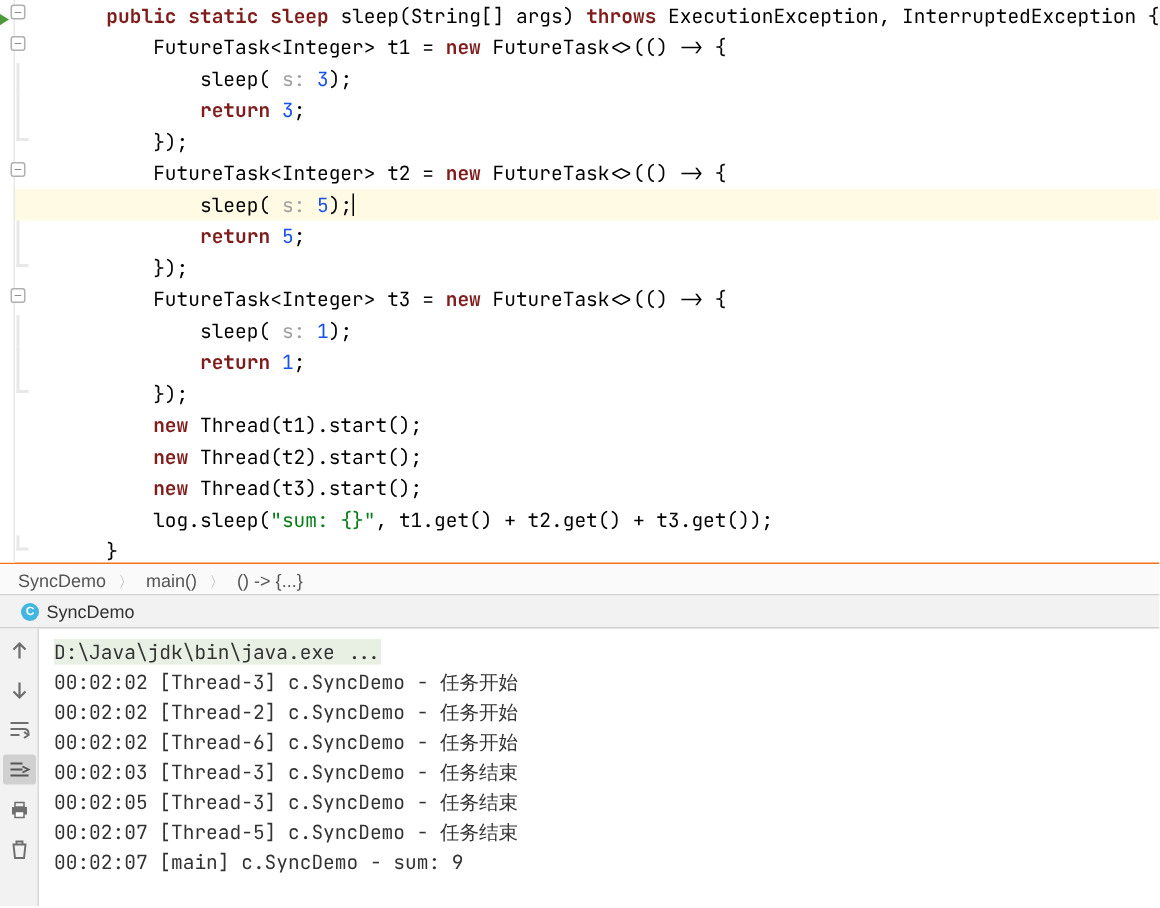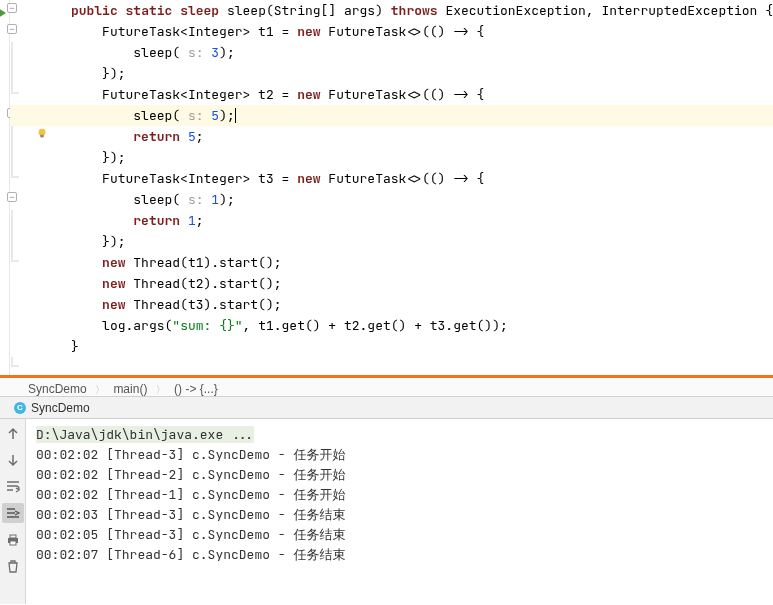--- a/index.html
+++ b/index.html
@@ -15,21 +15,21 @@
 .run-tri { position: absolute; left: -2px; top: 8px; width: 0; height: 0; border-left: 8px solid #4e9a3a; border-top: 5px solid transparent; border-bottom: 5px solid transparent; }
 .code-pane { flex: 1; padding-left: 30px; position: relative; }
 .code-line { height: 21px; line-height: 21px; font-family: "JetBrains Mono", "Consolas", monospace; font-size: 13px; white-space: pre; }
 .hl-line { background: #fffae3; margin-left: -30px; padding-left: 30px; margin-right: -200px; padding-right: 200px; }
 .kw { color: #7f1d1d; font-weight: bold; }
 .ital { }
 .num { color: #1750eb; }
 .str { color: #067d17; }
 .hint { color: #a0a0a0; }
 .cursor-bar { display: inline-block; width: 1px; height: 15px; background: #000; vertical-align: middle; margin-top: -2px; }
-.breadcrumb { height: 22px; line-height: 22px; padding-left: 28px; font-size: 12px; color: #555; border-top: 3px solid #f97316; border-bottom: 1px solid #d0d0d0; background: #fafafa; }
+.breadcrumb { height: 22px; line-height: 22px; padding-left: 12px; font-size: 12px; color: #555; border-top: 1px solid #f97316; border-bottom: 1px solid #d0d0d0; background: #fafafa; }
 .bc-sep { color: #aaa; margin: 0 5px; font-size: 10px; }
 .tab-bar { height: 22px; background: #f2f2f2; border-bottom: 1px solid #d0d0d0; display: flex; align-items: center; padding-left: 6px; }
 .tab-item { display: flex; align-items: center; padding: 2px 8px; font-size: 12px; color: #333; }
 .file-ico { width: 12px; height: 12px; border-radius: 50%; background: #40b6e0; margin-right: 5px; display: inline-flex; align-items: center; justify-content: center; color: #fff; font-size: 8px; font-weight: bold; }
 .console-wrap { display: flex; height: 185px; }
 .side-toolbar { width: 26px; background: #f2f2f2; border-right: 1px solid #d8d8d8; display: flex; flex-direction: column; align-items: center; padding-top: 6px; }
 .tool-icon { width: 18px; height: 18px; margin-bottom: 8px; display: flex; align-items: center; justify-content: center; color: #6e6e6e; cursor: pointer; }
 .tool-icon svg { width: 16px; height: 16px; }
 .tool-icon.sel { background: #d0d0d0; width: 22px; height: 20px; border-radius: 2px; }
 .console-out { flex: 1; padding: 6px 10px; font-family: "JetBrains Mono", "Consolas", monospace; font-size: 13px; line-height: 20px; color: #333; overflow: hidden; }
@@ -91,33 +91,34 @@
   <div class="bulb">
     <svg viewBox="0 0 16 16">
         <circle cx="8" cy="7" r="4" fill="#f9c23c"></circle>
         <rect x="6" y="10" width="4" height="3" fill="#888"></rect>
       </svg>
   </div>
   <div class="code-pane">
     <div class="code-line"><span>    </span><span class="kw">public</span> <span class="kw">static</span> <span class="kw">sleep</span><span> sleep(String[] args) </span><span class="kw">throws</span><span> ExecutionException, InterruptedException {</span></div>
     <div class="code-line"><span>        </span><span>FutureTask&lt;Integer&gt; t1 = </span><span class="kw">new</span><span> FutureTask&lt;&gt;(() -&gt; {</span></div>
     <div class="code-line"><span>            </span><span class="ital">sleep</span><span>(</span><span class="hint"> s: </span><span class="num">3</span><span>);</span></div>
+    <div class="code-line"><span>            </span><span class="kw">return</span><span> </span><span class="num">3</span><span>;</span></div>
     <div class="code-line"><span>        </span><span>});</span></div>
     <div class="code-line"><span>        </span><span>FutureTask&lt;Integer&gt; t2 = </span><span class="kw">new</span><span> FutureTask&lt;&gt;(() -&gt; {</span></div>
     <div class="code-line hl-line"><span>            </span><span class="ital">sleep</span><span>(</span><span class="hint"> s: </span><span class="num">5</span><span>);</span><span class="cursor-bar"></span></div>
     <div class="code-line"><span>            </span><span class="kw">return</span><span> </span><span class="num">5</span><span>;</span></div>
     <div class="code-line"><span>        </span><span>});</span></div>
     <div class="code-line"><span>        </span><span>FutureTask&lt;Integer&gt; t3 = </span><span class="kw">new</span><span> FutureTask&lt;&gt;(() -&gt; {</span></div>
     <div class="code-line"><span>            </span><span class="ital">sleep</span><span>(</span><span class="hint"> s: </span><span class="num">1</span><span>);</span></div>
     <div class="code-line"><span>            </span><span class="kw">return</span><span> </span><span class="num">1</span><span>;</span></div>
     <div class="code-line"><span>        </span><span>});</span></div>
     <div class="code-line"><span>        </span><span class="kw">new</span><span> Thread(t1).start();</span></div>
     <div class="code-line"><span>        </span><span class="kw">new</span><span> Thread(t2).start();</span></div>
     <div class="code-line"><span>        </span><span class="kw">new</span><span> Thread(t3).start();</span></div>
-    <div class="code-line"><span>        </span><span class="ital">log</span><span>.args(</span><span class="str">"sum: {}"</span><span>, t1.get() + t2.get() + t3.get());</span></div>
+    <div class="code-line"><span>        </span><span class="ital">log</span><span>.sleep(</span><span class="str">"sum: {}"</span><span>, t1.get() + t2.get() + t3.get());</span></div>
     <div class="code-line"><span>    </span><span>}</span></div>
   </div>
 </div>
 
 <div class="breadcrumb">
   <span>SyncDemo</span>
   <span class="bc-sep">〉</span>
   <span>main()</span>
   <span class="bc-sep">〉</span>
   <span>() -&gt; {...}</span>
@@ -162,18 +163,19 @@
     <div class="tool-icon">
         <svg viewBox="0 0 16 16">
           <path d="M4 5 L12 5 L11 14 L5 14 Z M6 3 L10 3 L10 5 L6 5 Z" fill="none" stroke="#6e6e6e" stroke-width="1.3"></path>
         </svg>
       </div>
   </div>
   <div class="console-out">
     <div><span class="cmd-line">D:\Java\jdk\bin\java.exe ...</span></div>
     <div>00:02:02 [Thread-3] c.SyncDemo - 任务开始</div>
     <div>00:02:02 [Thread-2] c.SyncDemo - 任务开始</div>
-    <div>00:02:02 [Thread-1] c.SyncDemo - 任务开始</div>
+    <div>00:02:02 [Thread-6] c.SyncDemo - 任务开始</div>
     <div>00:02:03 [Thread-3] c.SyncDemo - 任务结束</div>
     <div>00:02:05 [Thread-3] c.SyncDemo - 任务结束</div>
-    <div>00:02:07 [Thread-6] c.SyncDemo - 任务结束</div>
+    <div>00:02:07 [Thread-5] c.SyncDemo - 任务结束</div>
+    <div>00:02:07 [main] c.SyncDemo - sum: 9</div>
   </div>
 </div>
 
 </body></html>

